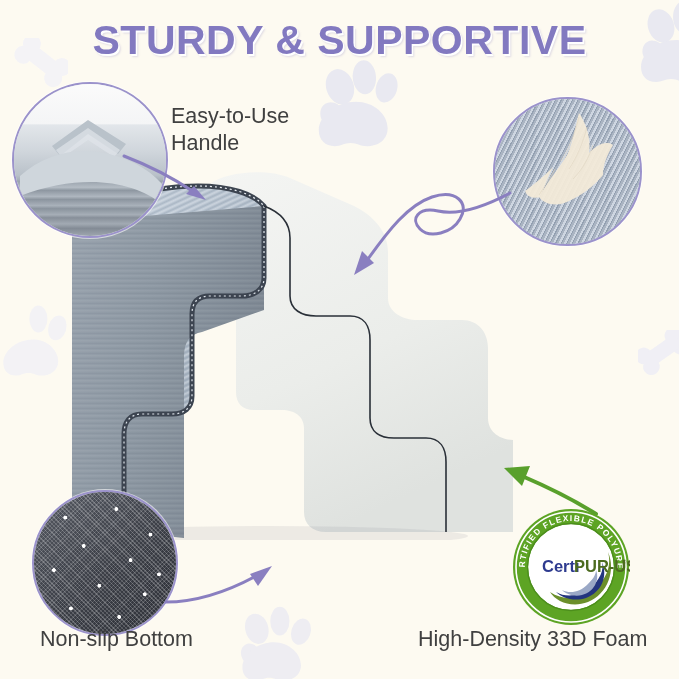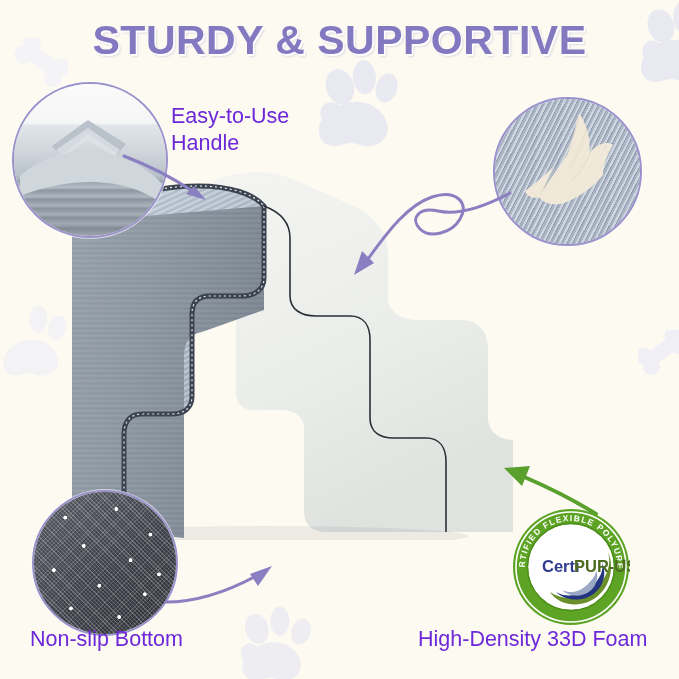--- a/index.html
+++ b/index.html
@@ -94,21 +94,21 @@
       radial-gradient(circle at 78% 72%, #fff 1.6px, rgba(0,0,0,0) 2.2px),
       radial-gradient(circle at 26% 82%, #fff 1.6px, rgba(0,0,0,0) 2.2px),
       radial-gradient(circle at 60% 88%, #fff 1.6px, rgba(0,0,0,0) 2.2px),
       radial-gradient(circle at 88% 58%, #fff 1.6px, rgba(0,0,0,0) 2.2px),
       linear-gradient(140deg,#565a63,#3b3e46 55%,#2e3138);
   }
 
   
   .label {
     position: absolute;
-    color: #6d28d9;
+    color: #404040;
     font-size: 21.5px;
     line-height: 27px;
     font-family: "Liberation Sans", sans-serif;
     white-space: pre-line;
   }
 
   
   .arrow-svg { position: absolute; overflow: visible; }
 
   
@@ -379,17 +379,17 @@
       <text x="30" y="64" font-family="'Liberation Sans', sans-serif" font-size="16.5" font-weight="bold" fill="#2e3b8f">Certi</text>
       <text x="62" y="64" font-family="'Liberation Sans', sans-serif" font-size="16.5" font-weight="bold" fill="#4c6b1f">PUR-US</text>
       <text x="110" y="56" font-family="'Liberation Sans', sans-serif" font-size="6" fill="#4c6b1f">®</text>
     </svg>
   </div>
 
   <div class="label" style="left:171px;top:103px;">Easy-to-Use
 Handle</div>
 
 
-  <div class="label" style="left:30px;top:626px;">Non-slip Bottom</div>
+  <div class="label" style="left:40px;top:626px;">Non-slip Bottom</div>
 
   <div class="label" style="left:418px;top:626px;">High-Density 33D Foam</div>
 
 </div>
 
 </body></html>

